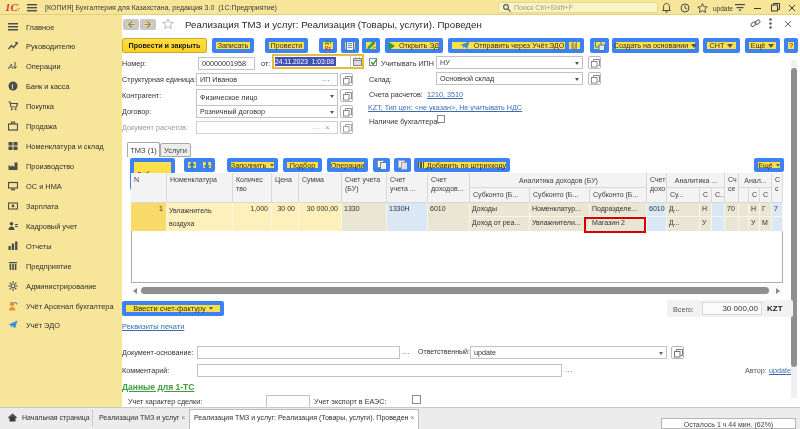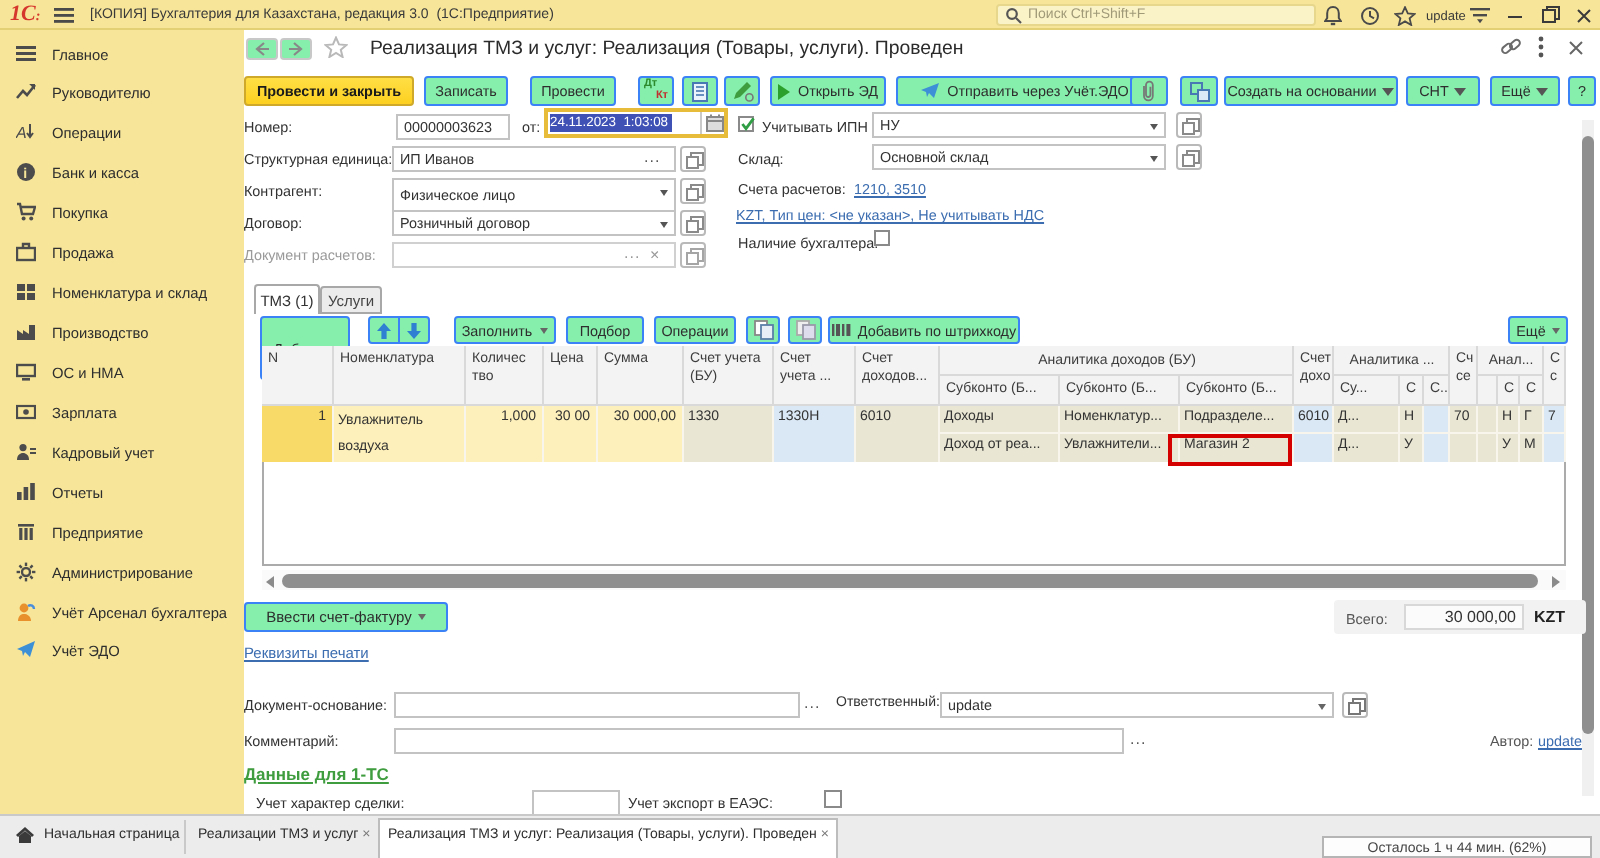--- a/index.html
+++ b/index.html
@@ -1,17 +1,17 @@
 <!DOCTYPE html>
 <html><head><meta charset="utf-8">
 <style>
 *{box-sizing:border-box;margin:0;padding:0}
 body{width:800px;height:429px;font-family:"Liberation Sans",sans-serif;font-size:7.5px;color:#333;position:relative;overflow:hidden;background:#fff}
 .a{position:absolute}
-.btn{position:absolute;border:1px solid #3b82f6;border-radius:2px;background:#86efac;display:flex;align-items:center;justify-content:center;font-size:7.2px;color:#2e2e2e;white-space:nowrap}
+.btn{position:absolute;border:4px solid #3b82f6;border-radius:2px;background:#fde047;display:flex;align-items:center;justify-content:center;font-size:7.2px;color:#2e2e2e;white-space:nowrap}
 .fld{position:absolute;border:1px solid #c3c3c3;background:#fff;font-size:7.2px;display:flex;align-items:center;padding-left:3px;white-space:nowrap;overflow:hidden}
 .lbl{position:absolute;font-size:7.2px;color:#333;white-space:nowrap}
 .lnk{position:absolute;font-size:7.2px;color:#3c6db0;text-decoration:underline;white-space:nowrap}
 .sq{position:absolute;border:1px solid #b9b9b9;border-radius:2px;background:#fff}
 .cell{position:absolute;font-size:7px;display:flex;align-items:flex-start;padding:2px 2px 0 2px;overflow:hidden;white-space:nowrap}
 .hc{position:absolute;font-size:7px;color:#3d3d3d;background:#f3f3f3;border-right:1px solid #d9d9d9;border-bottom:1px solid #d9d9d9;padding:2px 2px 0 3px;overflow:hidden;line-height:1.35}
 .mi{position:absolute;left:26px;font-size:7.4px;color:#2e2e2e;white-space:nowrap}
 </style></head><body>
 <div class="a" style="left:0;top:0;width:800px;height:15px;background:#f7e69a;border-bottom:1px solid #e3cf74"></div>
 <div class="a" style="left:5px;top:1px;font-family:'Liberation Serif',serif;font-weight:bold;font-style:italic;font-size:11px;color:#d6372c">1С<span style="font-size:7px">:</span></div>
@@ -226,21 +226,21 @@
     <svg width="10" height="10">
       <rect x="0.5" y="0.5" width="5.5" height="5.5" fill="none" stroke="#4879b5" stroke-width="1"></rect>
       <rect x="4" y="4" width="5.5" height="5.5" fill="#dce9f7" stroke="#4879b5" stroke-width="1"></rect>
     </svg>
   </div>
 <div class="btn" style="left:612px;top:38px;width:87px;height:15px">Создать на основании<span style="margin-left:3px;width:0;height:0;border-left:3px solid transparent;border-right:3px solid transparent;border-top:4px solid #555"></span></div>
 <div class="btn" style="left:703px;top:38px;width:37px;height:15px">СНТ<span style="margin-left:3px;width:0;height:0;border-left:3px solid transparent;border-right:3px solid transparent;border-top:4px solid #555"></span></div>
 <div class="btn" style="left:745px;top:38px;width:35px;height:15px">Ещё<span style="margin-left:3px;width:0;height:0;border-left:3px solid transparent;border-right:3px solid transparent;border-top:4px solid #555"></span></div>
 <div class="btn" style="left:784px;top:38px;width:14px;height:15px">?</div>
 <div class="lbl" style="left:122px;top:59px">Номер:</div>
-<div class="fld" style="left:198px;top:57px;width:57px;height:13px;color:#333">00000003623</div>
+<div class="fld" style="left:198px;top:57px;width:57px;height:13px;color:#333">00000001958</div>
 <div class="lbl" style="left:261px;top:59px">от:</div>
 <div class="a" style="left:272px;top:54px;width:92px;height:15px;border:2px solid #e7bc3a;background:#fff"></div>
 <div class="a" style="left:275px;top:56.5px;width:61px;height:9.5px;background:#3f51b5;color:#fff;font-size:6.7px;display:flex;align-items:center;white-space:nowrap;overflow:hidden">24.11.2023&nbsp;&nbsp;1:03:08</div>
 <div class="a" style="left:350px;top:56px;width:1px;height:11px;background:#c9c9c9"></div>
 <svg class="a" style="left:353px;top:57px" width="9" height="9">
     <rect x="0.5" y="1.5" width="8" height="7" fill="#ddd" stroke="#888" stroke-width="1"></rect>
     <line x1="0.5" y1="3.5" x2="8.5" y2="3.5" stroke="#888" stroke-width="1"></line>
     <line x1="2.5" y1="0.3" x2="2.5" y2="2" stroke="#888" stroke-width="1"></line>
     <line x1="6.5" y1="0.3" x2="6.5" y2="2" stroke="#888" stroke-width="1"></line>
   </svg>

